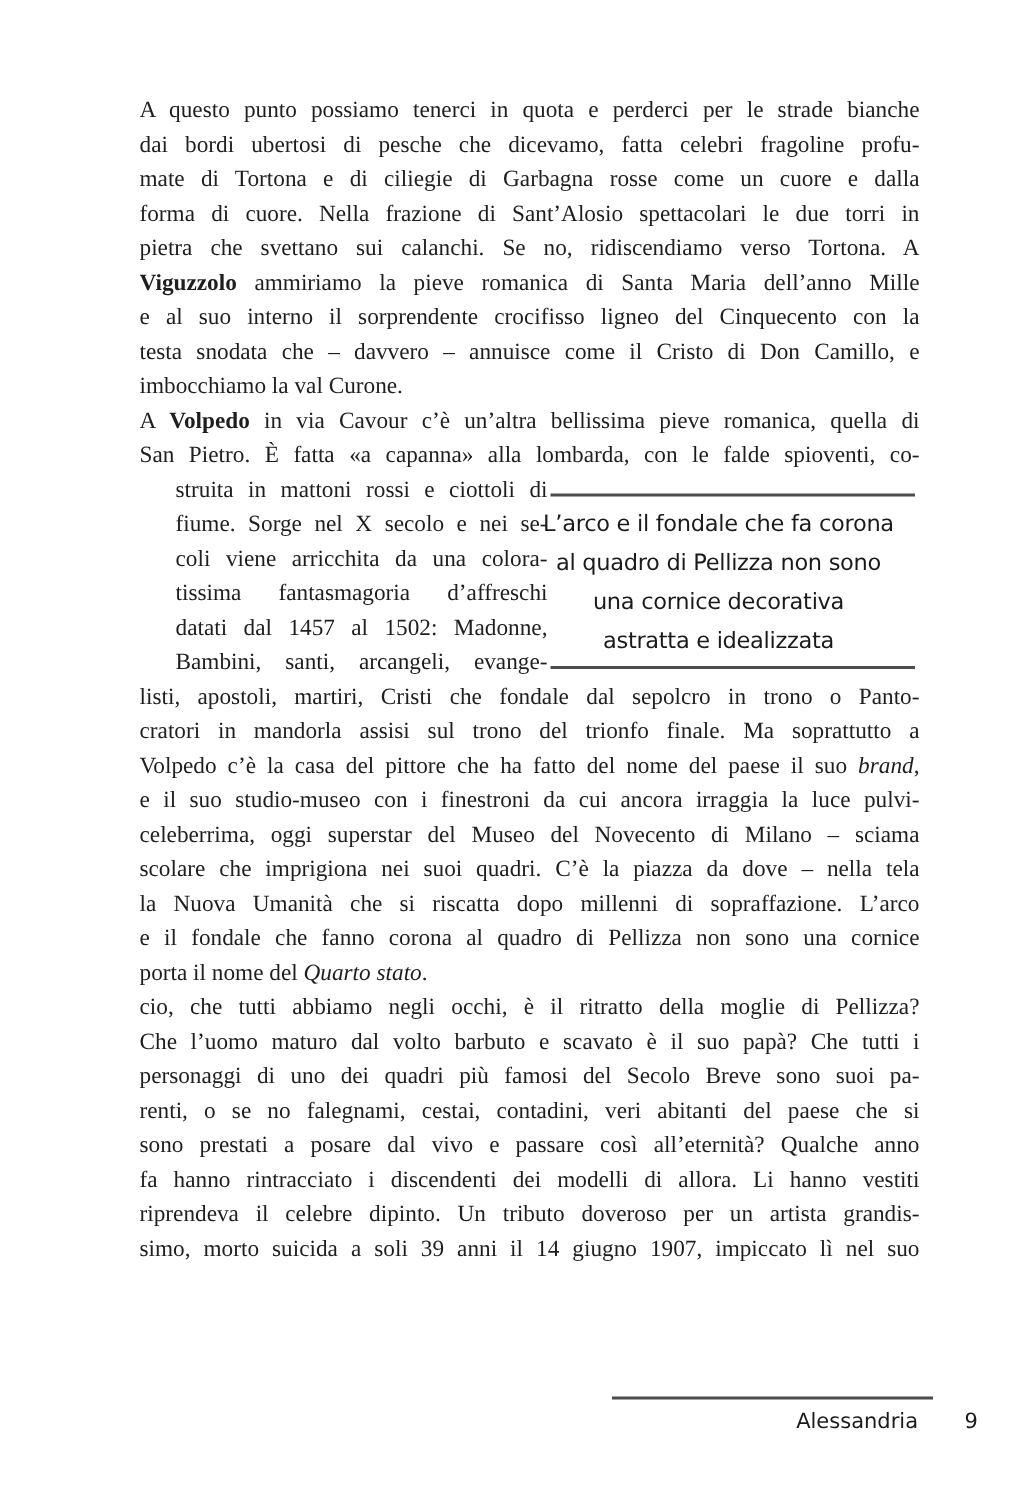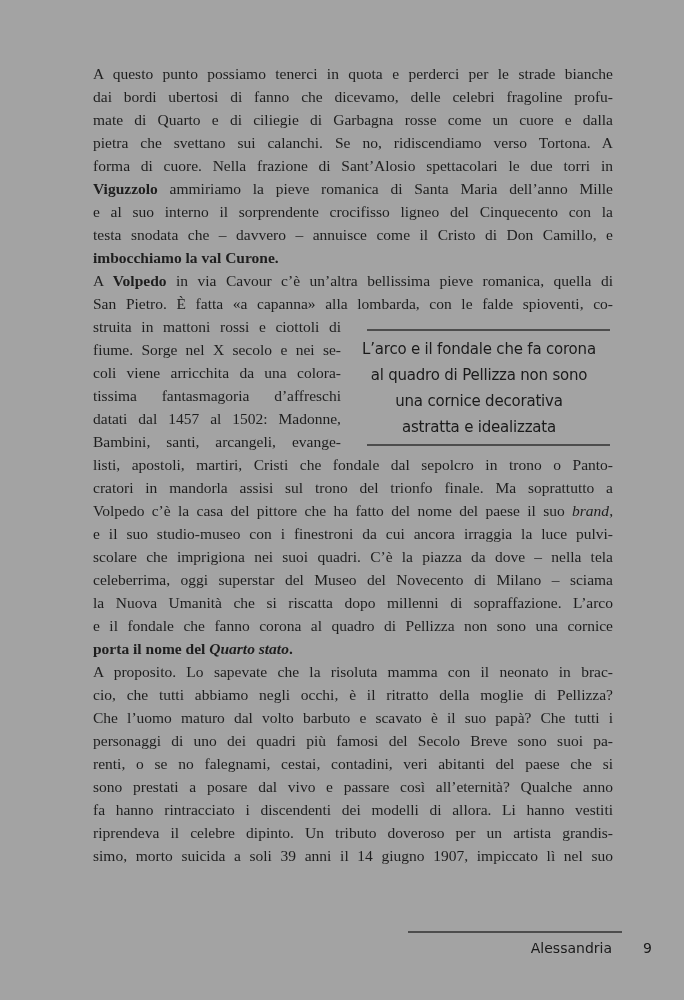--- a/index.html
+++ b/index.html
@@ -1,31 +1,31 @@
 <!DOCTYPE html>
 <html><head>
 <meta charset="utf-8">
 <style>
   html,body { margin:0; padding:0; background:#e8e8e8; }
   .page {
     position:relative; width:684px; height:1000px; margin:0 auto;
-    background:#a3a3a3; overflow:hidden;
+    background:#ffffff; overflow:hidden;
     font-family:"Liberation Serif","DejaVu Serif",serif; color:#1e1e1e;
   }
   .body-text {
     position:absolute; left:93px; top:62px; width:520px;
     font-size:15.5px;
   }
   .line {
     height:23px; line-height:23px; overflow:hidden;
     text-align:justify; text-align-last:justify;
     width:520px;
   }
-  .line.short { text-align:right; text-align-last:left;font-weight:bold; }
-  .line.narrow { width:248px; }
+  .line.short { text-align:right; text-align-last:left; }
+  .line.narrow { width:248px;margin-left:24px; }
   .line .b { font-weight:bold; }
   .line .i { font-style:italic; }
 
   .pullquote {
     position:absolute; left:348px; top:329px; width:262px;
     font-family:"DejaVu Sans","Liberation Sans",sans-serif;
   }
   .pq-rule { height:2px; width:243px; margin-left:auto; background:#4d4d4d; }
   .pq-text {
     padding:5px 0 4px 0; text-align:center;
@@ -48,46 +48,45 @@
     font-size:14px; line-height:18px; color:#1a1a1a;
   }
 </style>
 </head>
 <body>
 
 <div class="page">
 
   <div class="body-text">
       <div class="line full"><span>A questo punto possiamo tenerci in quota e perderci per le strade bianche</span></div>
-      <div class="line full"><span>dai bordi ubertosi di fanno che dicevamo, delle celebri fragoline profu-</span></div>
-      <div class="line full"><span>mate di Quarto e di ciliegie di Garbagna rosse come un cuore e dalla</span></div>
+      <div class="line full"><span>dai bordi ubertosi di pesche che dicevamo, fatta celebri fragoline profu-</span></div>
+      <div class="line full"><span>mate di Tortona e di ciliegie di Garbagna rosse come un cuore e dalla</span></div>
+      <div class="line full"><span>forma di cuore. Nella frazione di Sant’Alosio spettacolari le due torri in</span></div>
       <div class="line full"><span>pietra che svettano sui calanchi. Se no, ridiscendiamo verso Tortona. A</span></div>
-      <div class="line full"><span>forma di cuore. Nella frazione di Sant’Alosio spettacolari le due torri in</span></div>
       <div class="line full"><span class="b">Viguzzolo</span><span> ammiriamo la pieve romanica di Santa Maria dell’anno Mille</span></div>
       <div class="line full"><span>e al suo interno il sorprendente crocifisso ligneo del Cinquecento con la</span></div>
       <div class="line full"><span>testa snodata che – davvero – annuisce come il Cristo di Don Camillo, e</span></div>
       <div class="line short"><span>imbocchiamo la val Curone.</span></div>
       <div class="line full"><span>A </span><span class="b">Volpedo</span><span> in via Cavour c’è un’altra bellissima pieve romanica, quella di</span></div>
       <div class="line full"><span>San Pietro. È fatta «a capanna» alla lombarda, con le falde spioventi, co-</span></div>
       <div class="line narrow"><span>struita in mattoni rossi e ciottoli di</span></div>
       <div class="line narrow"><span>fiume. Sorge nel X secolo e nei se-</span></div>
       <div class="line narrow"><span>coli viene arricchita da una colora-</span></div>
       <div class="line narrow"><span>tissima fantasmagoria d’affreschi</span></div>
       <div class="line narrow"><span>datati dal 1457 al 1502: Madonne,</span></div>
       <div class="line narrow"><span>Bambini, santi, arcangeli, evange-</span></div>
       <div class="line full"><span>listi, apostoli, martiri, Cristi che fondale dal sepolcro in trono o Panto-</span></div>
       <div class="line full"><span>cratori in mandorla assisi sul trono del trionfo finale. Ma soprattutto a</span></div>
       <div class="line full"><span>Volpedo c’è la casa del pittore che ha fatto del nome del paese il suo </span><span class="i">brand</span><span>,</span></div>
       <div class="line full"><span>e il suo studio-museo con i finestroni da cui ancora irraggia la luce pulvi-</span></div>
+      <div class="line full"><span>celeberrima, oggi superstar del Museo del Novecento di Milano – sciama</span></div>
       <div class="line full"><span>scolare che imprigiona nei suoi quadri. C’è la piazza da dove – nella tela</span></div>
-      <div class="line full"><span>celeberrima, oggi superstar del Museo del Novecento di Milano – sciama</span></div>
       <div class="line full"><span>la Nuova Umanità che si riscatta dopo millenni di sopraffazione. L’arco</span></div>
       <div class="line full"><span>e il fondale che fanno corona al quadro di Pellizza non sono una cornice</span></div>
       <div class="line short"><span>porta il nome del </span><span class="i">Quarto stato</span><span>.</span></div>
-      <div class="line full"><span>A proposito. Lo sapevate che la risoluta mamma con il neonato in brac-</span></div>
       <div class="line full"><span>cio, che tutti abbiamo negli occhi, è il ritratto della moglie di Pellizza?</span></div>
       <div class="line full"><span>Che l’uomo maturo dal volto barbuto e scavato è il suo papà? Che tutti i</span></div>
       <div class="line full"><span>personaggi di uno dei quadri più famosi del Secolo Breve sono suoi pa-</span></div>
       <div class="line full"><span>renti, o se no falegnami, cestai, contadini, veri abitanti del paese che si</span></div>
       <div class="line full"><span>sono prestati a posare dal vivo e passare così all’eternità? Qualche anno</span></div>
       <div class="line full"><span>fa hanno rintracciato i discendenti dei modelli di allora. Li hanno vestiti</span></div>
       <div class="line full"><span>riprendeva il celebre dipinto. Un tributo doveroso per un artista grandis-</span></div>
       <div class="line full"><span>simo, morto suicida a soli 39 anni il 14 giugno 1907, impiccato lì nel suo</span></div>
     </div>
 

